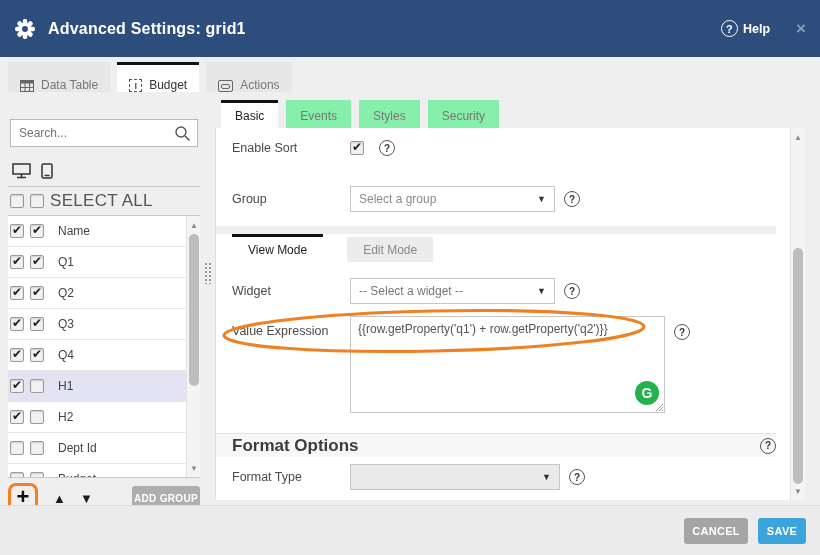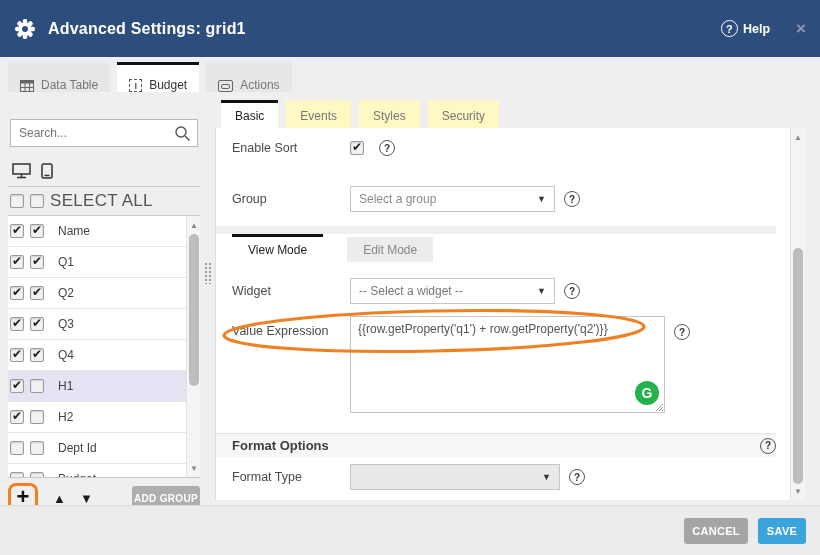--- a/index.html
+++ b/index.html
@@ -75,21 +75,21 @@
                   border:none; border-radius:3px; font-size:10px; font-weight:bold; letter-spacing:.3px;
                   cursor:pointer; font-family:inherit; }
 
   
   .drag-handle { position:absolute; left:204px; top:262px; width:8px; height:22px; cursor:col-resize;
                  background-image:radial-gradient(#9a9a9a 1px, transparent 1.2px); background-size:4px 4px; }
 
   
   .right { position:absolute; left:215px; top:100px; width:590px; height:400px; }
   .detail-tabs { position:absolute; left:6px; top:0; display:flex; gap:8px; }
-  .dtab { height:28px; padding:0 14px; background:#fef9c3; color:#777; font-size:12px;
+  .dtab { height:28px; padding:0 14px; background:#86efac; color:#777; font-size:12px;
           display:flex; align-items:center; border-top:3px solid transparent; cursor:pointer; }
   .dtab.active { background:#fff; color:#222; border-top:3px solid #111; }
 
   .rcontent { position:absolute; left:0; top:28px; width:575px; height:372px; background:#fff;
               border-left:1px solid #ddd; }
   .panel-scroll { position:absolute; right:0; top:28px; width:15px; height:372px; background:#f4f4f4;
                   border-left:1px solid #e0e0e0; }
   .panel-thumb { top:120px; height:236px; }
 
   .frow { position:absolute; display:flex; align-items:center; width:560px; }
@@ -125,21 +125,21 @@
                       font-family:"Liberation Sans","DejaVu Sans",sans-serif; font-size:12px; color:#555;
                       padding:5px 7px; overflow:hidden; background:#fff; }
   .gram { position:absolute; right:6px; bottom:8px; width:24px; height:24px; border-radius:50%;
           background:#23b24b; color:#fff; font-size:14px; font-weight:bold;
           display:flex; align-items:center; justify-content:center; cursor:pointer; }
   .ta-resize { position:absolute; right:1px; bottom:1px; }
   .row-ve .qmark { margin-top:8px; }
 
   .fo-row { position:absolute; left:0; top:305px; width:560px; height:24px; background:#f7f7f7;
             border-top:1px solid #e3e3e3; display:flex; align-items:center; }
-  .fo-row .fo-title { padding-left:16px; font-size:13px; font-weight:bold; color:#3d3d3d; flex:1; }
+  .fo-row .fo-title { padding-left:16px; font-size:17px; font-weight:bold; color:#3d3d3d; flex:1; }
   .row-ftype { top:336px; }
   .sel-ftype { width:210px; }
 
   
   .annot-ellipse { position:absolute; left:2px; top:178px; pointer-events:none; }
 
   
   .footer { position:absolute; left:0; top:505px; width:820px; height:50px; background:#ececec;
             border-top:1px solid #dcdcdc; display:flex; align-items:center; justify-content:flex-end;
             padding-right:14px; gap:10px; }

